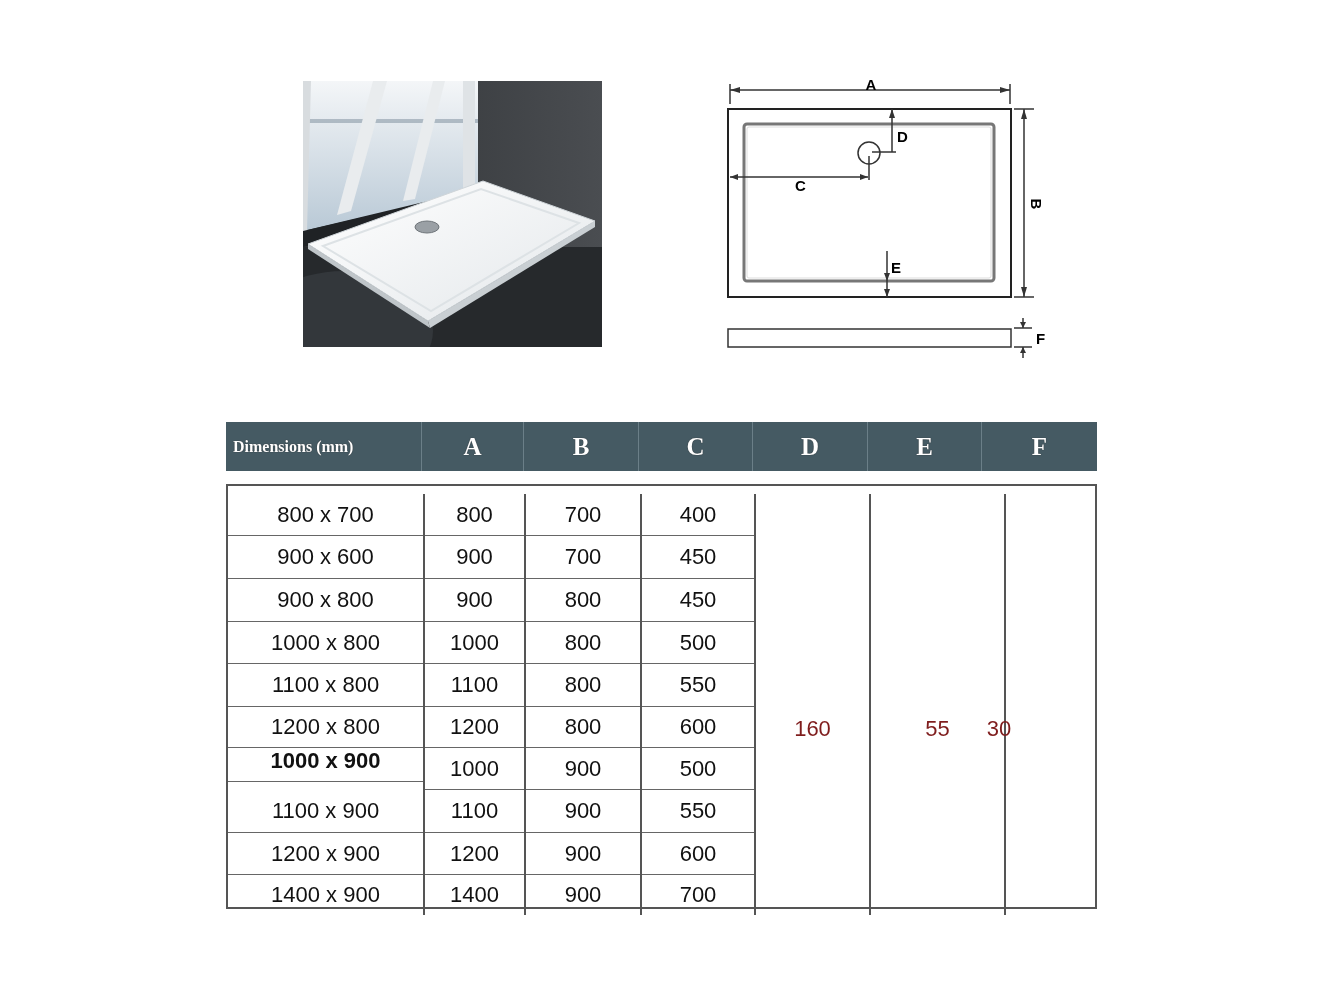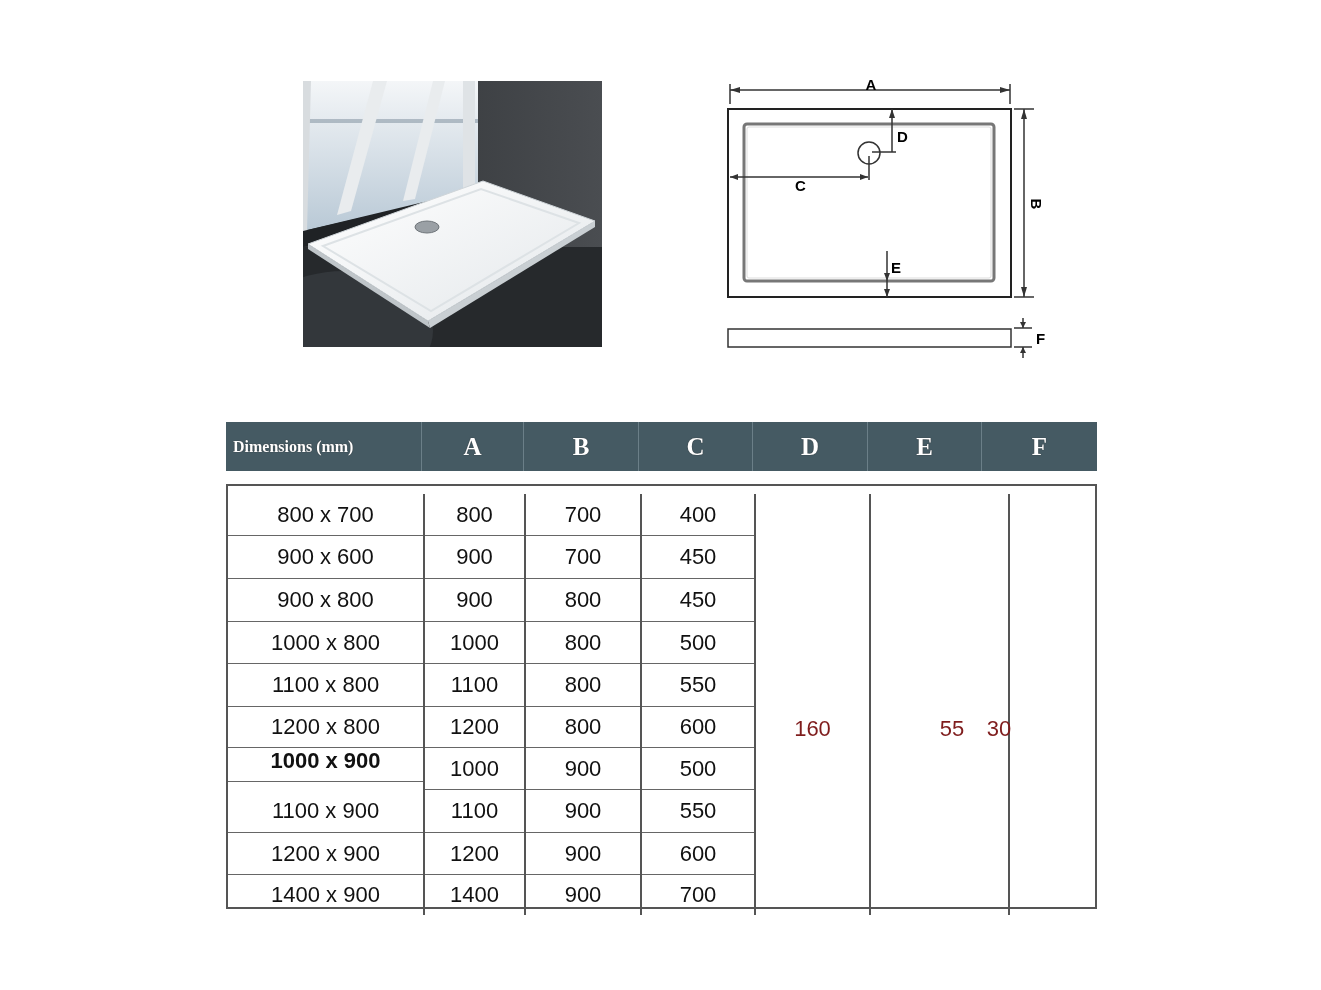--- a/index.html
+++ b/index.html
@@ -179,21 +179,21 @@
       <div class="cell" style="top: 254px; height: 42px;">500</div>
       <div class="cell" style="top: 296px; height: 43px;">550</div>
       <div class="cell" style="top: 339px; height: 42px;">600</div>
       <div class="cell last" style="top: 381px; height: 40px;">700</div>
     </div>
   <div class="col" style="left:528px;width:115px">
     <div class="merged">
         <span>160</span>
       </div>
   </div>
-  <div class="col" style="left:668px;width:114px">
+  <div class="col" style="left:643px;width:135px">
     <div class="merged">
         <span>55</span>
       </div>
   </div>
   <div class="col" style="left:716px;width:110px;border-right:none">
     <div class="merged">
         <span>30</span>
       </div>
   </div>
 </div>

